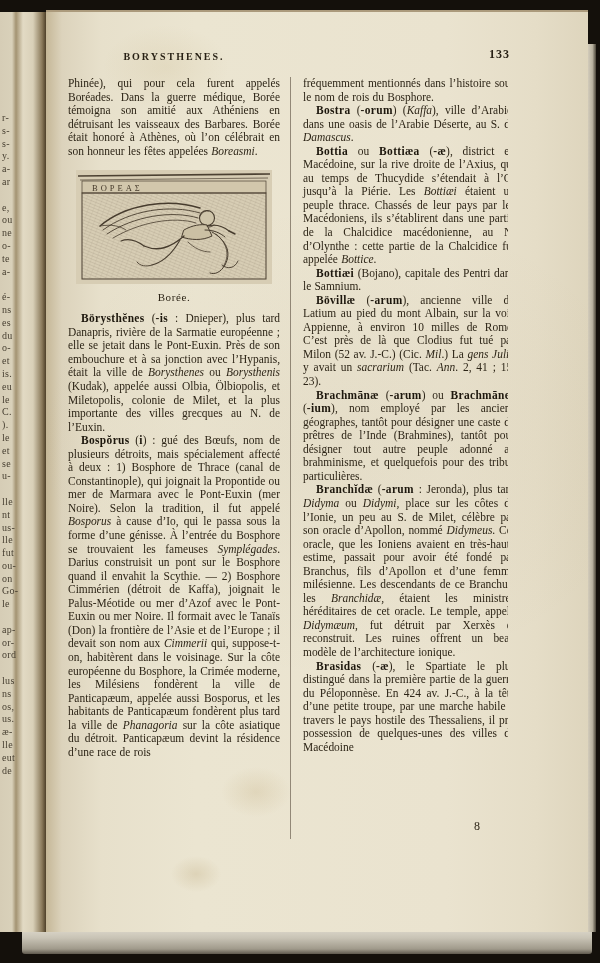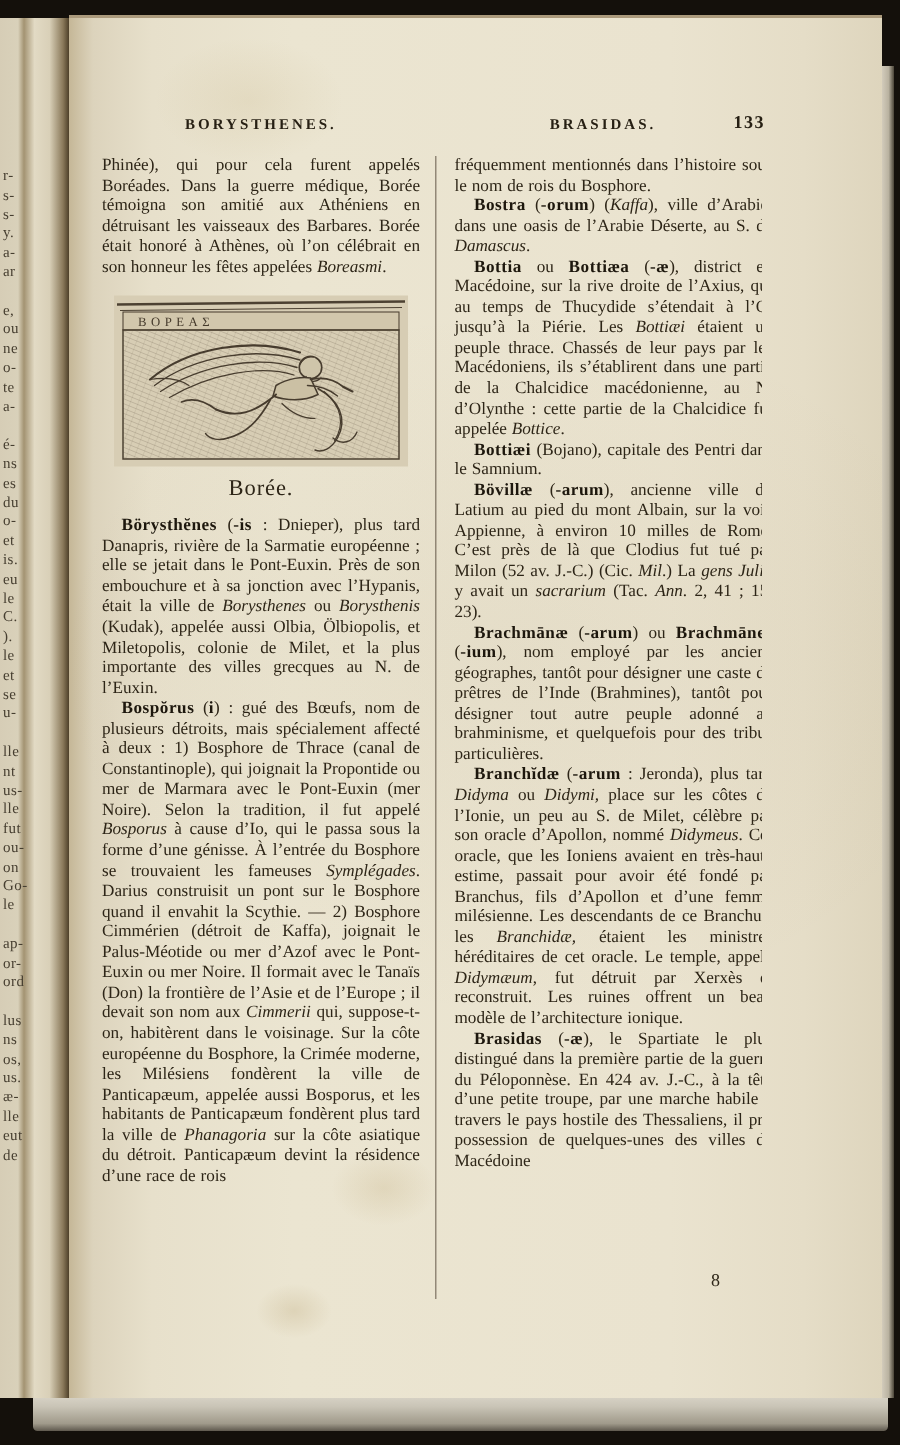--- a/index.html
+++ b/index.html
@@ -24,21 +24,21 @@
   
   .page{position:absolute;left:46px;top:10px;width:542px;height:920px;
     border-top:2px solid #ab9a7c;
     background:
       radial-gradient(90px 60px at 120px 55px, rgba(166,136,66,0.10), rgba(166,136,66,0) 70%),
       radial-gradient(50px 36px at 210px 780px, rgba(160,126,58,0.14), rgba(160,126,58,0) 70%),
       radial-gradient(36px 26px at 150px 862px, rgba(150,118,52,0.16), rgba(150,118,52,0) 70%),
       radial-gradient(420px 320px at 300px 430px, rgba(120,95,50,0.05), rgba(120,95,50,0) 75%),
       linear-gradient(90deg,#c5b797 0px,#dcd3bc 16px,#e7e0cb 55px,#ebe5d1 150px,
                       #eae3cf 400px,#e5ddc7 490px,#ded5bd 100%);}
-  .page-inner{position:relative;padding:66px 80px 0 22px;}
+  .page-inner{position:relative;padding:39px 80px 0 22px;}
 
   
   .running-head{position:relative;height:18px;color:#261f13;}
   .rh-left{position:absolute;left:0;width:212px;text-align:center;
            font-size:10px;font-weight:bold;letter-spacing:2px;}
   .rh-right{position:absolute;left:228px;width:212px;text-align:center;
            font-size:10px;font-weight:bold;letter-spacing:2px;}
   .page-number{position:absolute;right:-2px;top:-4px;font-size:12px;font-weight:bold;
            letter-spacing:1px;}
 
@@ -50,21 +50,21 @@
              padding-left:12px;}
   .para{margin:0;text-indent:13px;font-size:11.45px;line-height:13.55px;text-align:justify;
         color:#2d2517;hyphens:auto;-webkit-hyphens:auto;word-spacing:0.4px;}
   .para.cont{text-indent:0;}
   .hw{font-weight:bold;letter-spacing:0.35px;color:#1d170d;}
   .it{font-style:italic;}
 
   
   .engraving-figure{margin:10px auto 4px;width:196px;}
   .engraving-figure svg{display:block;}
-  .figcap{margin:3px 0 9px;text-align:center;font-size:15px;letter-spacing:0.6px;
+  .figcap{margin:3px 0 9px;text-align:center;font-size:11px;letter-spacing:0.6px;
           color:#2d2517;}
 
   
   .signature{position:absolute;top:742px;right:28px;font-size:12px;color:#2d2517;}
 </style>
 </head>
 <body>
 
 <div class="photo">
 
@@ -126,21 +126,20 @@
         <span class="frag">eut</span>
         <span class="frag">de</span>
       </div>
   </div>
 
   <div class="page">
     <div class="page-inner">
 
       <header class="running-head">
         <div class="rh-left">BORYSTHENES.</div>
-        <div class="rh-right">BRASIDAS.</div>
         <div class="page-number">133</div>
       </header>
 
       <div class="columns">
 
         <div class="col col-left">
           <div>
               <p class="para cont"><span>Phinée), qui pour cela furent appelés Boréades. Dans la guerre médique, Borée témoigna son amitié aux Athéniens en détruisant les vaisseaux des Barbares. Borée était honoré à Athènes, où l’on célébrait en son honneur les fêtes appelées </span><span class="it">Boreasmi</span><span>.</span></p>
             </div>
 

